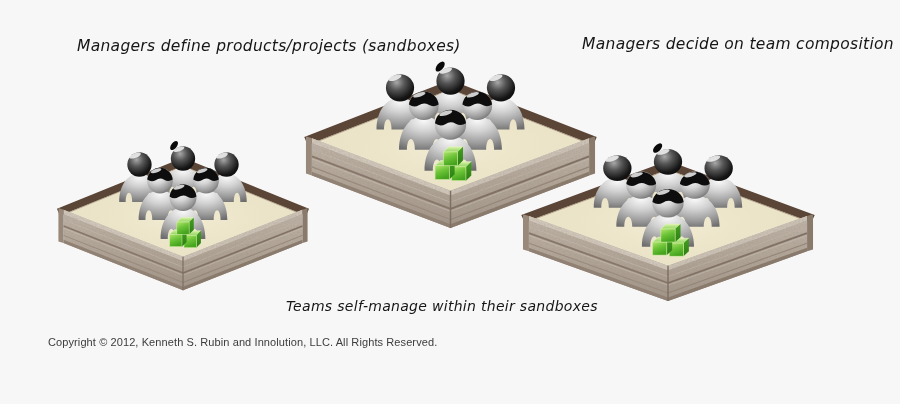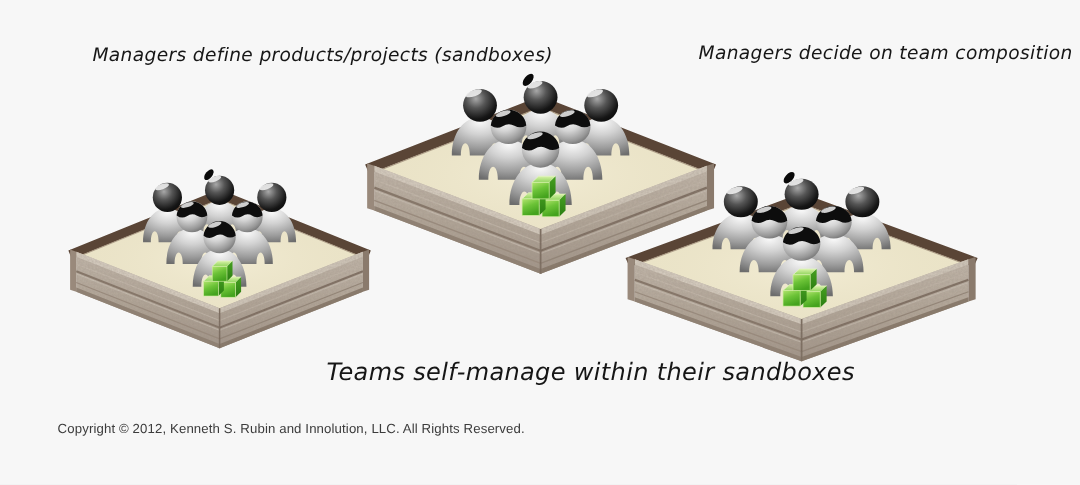--- a/index.html
+++ b/index.html
@@ -8,23 +8,23 @@
     position:relative;width:900px;height:404px;overflow:hidden;
     background:var(--canvas-bg,#f7f7f7);
     font-family:"DejaVu Sans",sans-serif;
   }
   .note{
     position:absolute;font-style:italic;letter-spacing:.3px;
     color:var(--text-ink,#161616);font-size:15.5px;white-space:nowrap;
   }
   #note-define{left:77px;top:37px;}
   #note-decide{left:577px;top:34px;width:322px;text-align:center;line-height:21px;white-space:normal;font-size:15.5px;}
-  #note-self{left:272px;top:298px;font-size:20px;text-align:center;}
+  #note-self{left:286px;top:298px;font-size:14px;text-align:center;}
   .copyright{
-    position:absolute;left:48px;top:352px;font-size:11px;letter-spacing:.1px;
+    position:absolute;left:48px;top:336px;font-size:11px;letter-spacing:.1px;
     color:var(--copyright-gray,#3c3c3c);font-family:"Liberation Sans",sans-serif;text-align:right;
   }
   .sandbox-svg{position:absolute;display:block;}
   #sb-middle{left:302px;top:57px;width:297px;height:172px;}
   #sb-left{left:55px;top:137px;width:256px;height:154px;}
   #sb-right{left:519px;top:139px;width:298px;height:163px;}
   .defs-holder{position:absolute;width:0;height:0;overflow:hidden;}
 </style>
 </head>
 <body>

